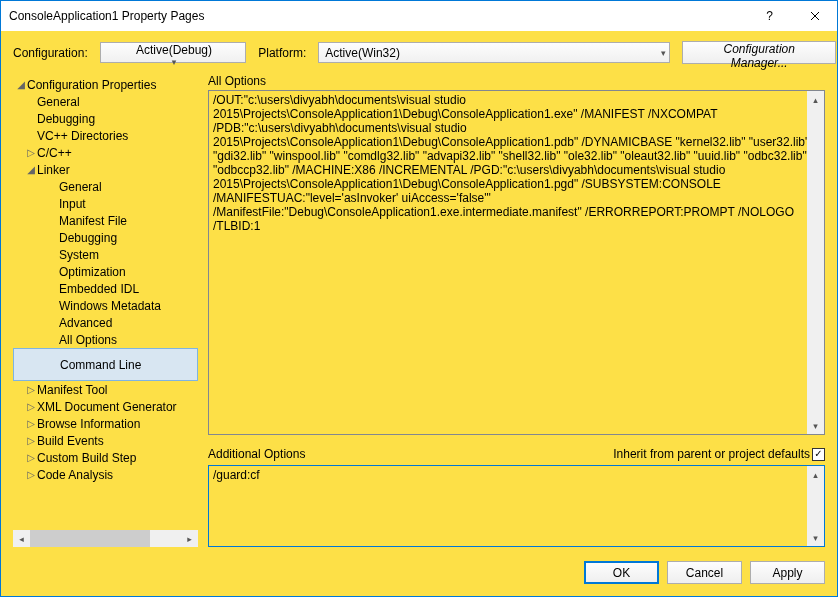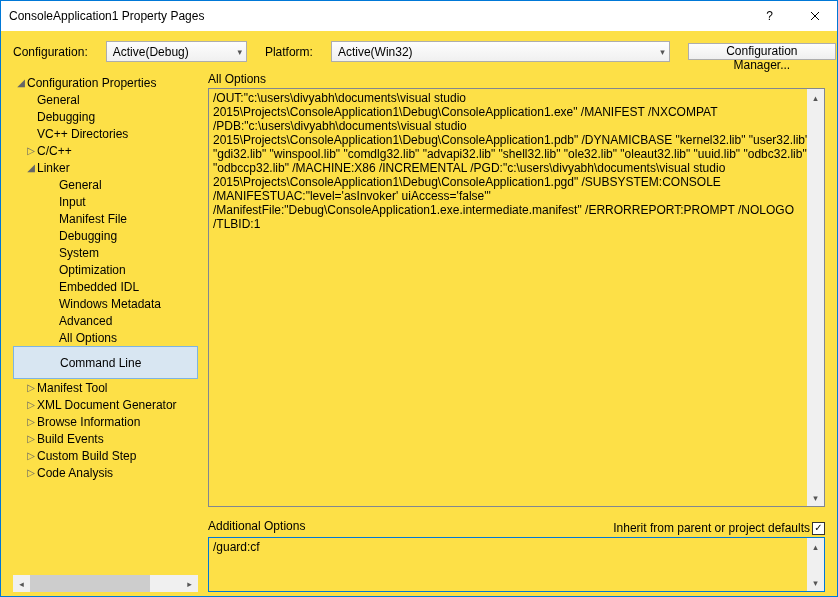--- a/index.html
+++ b/index.html
@@ -1,50 +1,50 @@
 <!DOCTYPE html>
 <html><head>
 <meta charset="utf-8">
 <style>
   * { box-sizing: border-box; font-family: "Segoe UI", Tahoma, sans-serif; font-size: 12px; }
   body { margin: 0; background: #fff; }
   .window { width: 838px; height: 597px; border: 1px solid #0078d7; display: flex; flex-direction: column; background: #fde047; }
   .titlebar { height: 30px; display: flex; align-items: center; padding: 0 0 0 8px; background: #fff; }
   .titlebar .title { flex: 1; font-size: 12px; }
   .titlebar .btn { width: 45px; height: 29px; display: flex; align-items: center; justify-content: center; cursor: pointer; }
-  .toprow { display: flex; align-items: center; gap: 18px; padding: 10px 1px 8px 12px; }
+  .toprow { display: flex; align-items: center; gap: 12px; padding: 10px 1px 8px 12px; }
   .toprow label { }
   .combo { display: flex; align-items: center; justify-content: space-between; background: #fff; border: 1px solid #adadad; height: 21px; padding: 0 4px 0 6px; cursor: pointer; background: linear-gradient(#fdfdfd,#f0f0f0);}
   .combo .arrow { font-size: 9px; color: #555; }
-  .cfg-combo { width: 148px; }
+  .cfg-combo { width: 148px; flex-direction: column; }
   .plat-combo { width: 356px; }
-  .cfg-btn { height: 17px; padding: 0 10px; border: 1px solid #adadad; background: linear-gradient(#fdfdfd,#efefef); cursor: pointer; width:155px;}
+  .cfg-btn { height: 23px; padding: 0 10px; border: 1px solid #adadad; background: linear-gradient(#fdfdfd,#efefef); cursor: pointer; width:155px;font-style:italic;}
   .mainarea { flex: 1; display: flex; padding: 0 12px 4px 12px; gap: 10px; overflow: hidden; }
   .treewrap { width: 185px; display: flex; flex-direction: column; }
   .tree { flex: 1; border: none; overflow: hidden; padding: 4px 0 0 0; user-select: none; }
   .tree .node { white-space: nowrap; height: 17px; display: flex; align-items: center; padding-left: 4px; cursor: pointer; }
   .tree .node .tw { width: 12px; display: inline-block; text-align: center; color: #666; font-size: 10px; }
   .tree .node.selected { background: #d8e6f2; border: 1px solid #7eb4e2; height:33px; }
   .tree .node.lvl0 { padding-left: 2px; }
   .tree .node.lvl1 { padding-left: 24px; }
   .tree .node.lvl1t { padding-left: 12px; }
   .tree .node.lvl2 { padding-left: 46px; }
   .hscroll { height: 17px; background: #f0f0f0; display: flex; align-items: center; }
   .hscroll .arrowbtn { width: 17px; height: 17px; background: #f0f0f0; display:flex;align-items:center;justify-content:center;color:#555;font-size:9px;}
   .hscroll .track { flex:1; background:#f0f0f0; height:17px; position:relative;}
   .hscroll .thumb { position:absolute; left:0; top:0; height:17px; width:120px; background:#cdcdcd;}
   .rightpane { flex: 1; display: flex; flex-direction: column; }
   .section-label { margin: 2px 0 2px 0; }
   .allopts { flex: 1; border: 1px solid #828790; padding: 2px 4px; overflow: hidden; position: relative; color:#000; line-height:14px;}
   .allopts .vtrack { position:absolute; right:0; top:0; bottom:0; width:17px; background:#f0f0f0;}
-  .addrow { display:flex; align-items:flex-end; justify-content:space-between; margin-top:10px;}
+  .addrow { display:flex; align-items:center; justify-content:space-between; margin-top:10px;}
   .chkwrap { display:flex; align-items:center; gap:2px;}
   .chkbox { width:13px; height:13px; border:1px solid #333; display:flex; align-items:center; justify-content:center; background:#fff;}
   .chkbox .mark { font-size:10px; line-height:10px; color:#000;}
-  .addopts { height: 55px; border: 1px solid #0078d7; padding: 2px 4px; position:relative; margin-top:2px;}
+  .addopts { height: 82px; border: 1px solid #0078d7; padding: 2px 4px; position:relative; margin-top:2px;}
   .addopts .vtrack { position:absolute; right:0; top:0; bottom:0; width:17px; background:#f0f0f0;}
   .addopts .vup, .addopts .vdn, .allopts .vup, .allopts .vdn { position:absolute; right:0; width:17px; height:17px; background:#f0f0f0; display:flex;align-items:center;justify-content:center;color:#555;font-size:9px;}
   .vup{top:0;} .vdn{bottom:0;}
   .footer { display:flex; justify-content:flex-end; gap:8px; padding: 10px 12px 12px 12px;}
   .footer button { width: 75px; height: 23px; border:1px solid #adadad; background:linear-gradient(#fdfdfd,#efefef); cursor:pointer;}
   .footer button.primary { border:1px solid #0078d7; outline:1px solid #0078d7; outline-offset:-2px;}
 </style>
 </head>
 <body>
 
@@ -184,14 +184,19 @@
       </div>
       <div class="addopts">
         <span>/guard:cf</span>
         <div class="vtrack"></div>
         <div class="vup">▴</div>
         <div class="vdn">▾</div>
       </div>
     </div>
   </div>
 
+  <div class="footer">
+    <button class="primary">OK</button>
+    <button>Cancel</button>
+    <button>Apply</button>
+  </div>
 
 </div>
 
 </body></html>

